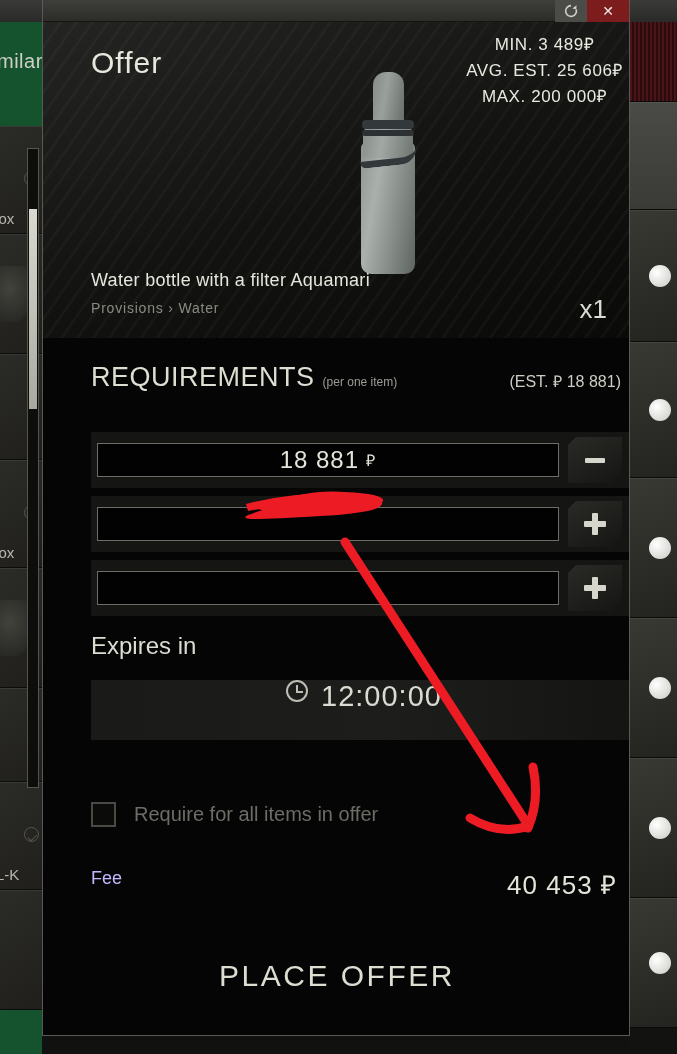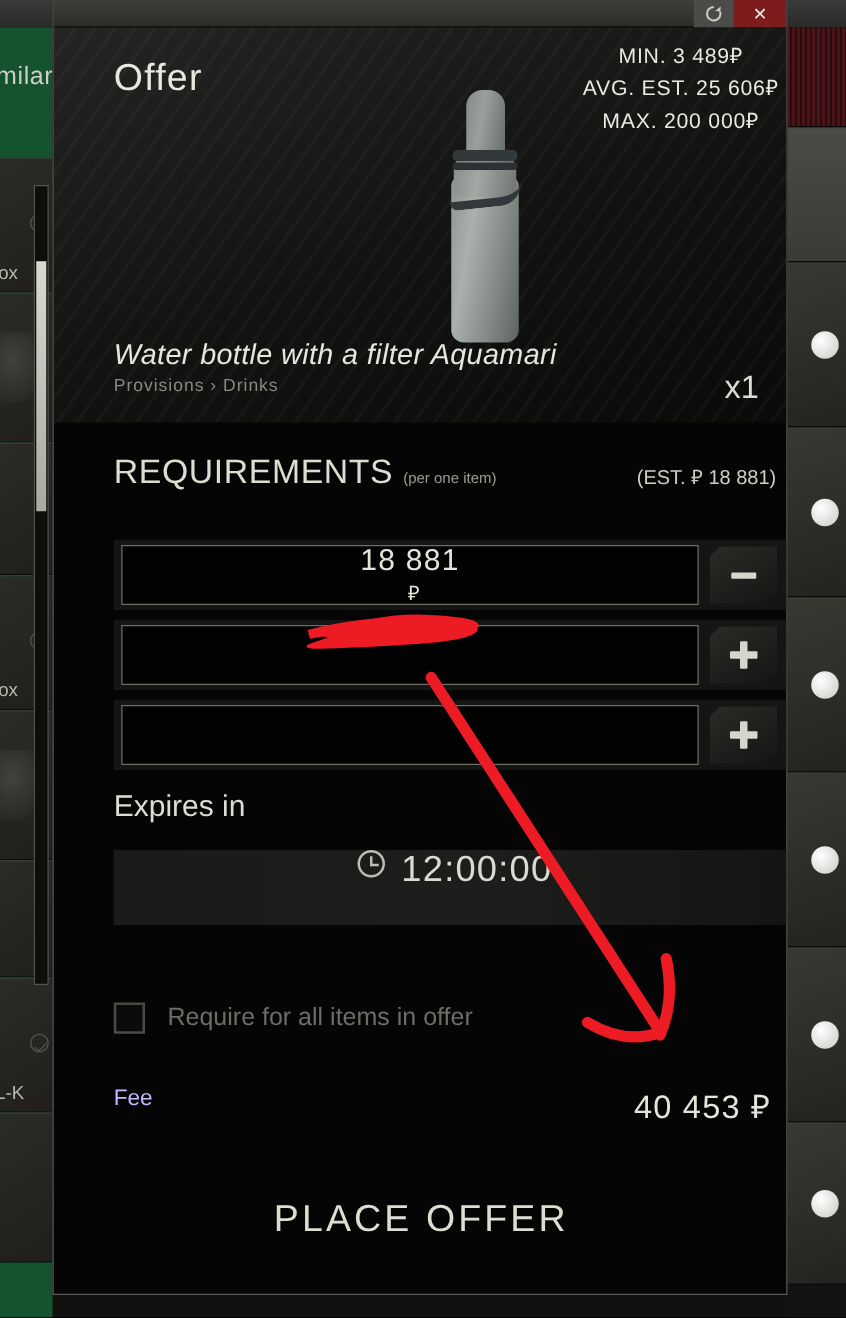--- a/index.html
+++ b/index.html
@@ -175,21 +175,21 @@
   }
   .bottle .strap {
     position: absolute; left: 4px; top: 72px; width: 58px; height: 30px;
     border-bottom: 7px solid #33383a;
     border-radius: 0 0 18px 6px;
     transform: rotate(-6deg);
   }
 
   .item-name {
     position: absolute; left: 48px; top: 248px;
-    font-size: 23px; color: #e6e6dd; letter-spacing: .3px; font-style: italic;
+    font-size: 18px; color: #e6e6dd; letter-spacing: .3px;
   }
   .item-breadcrumb {
     position: absolute; left: 48px; top: 278px;
     font-size: 14px; color: #8a8a82; letter-spacing: .8px;
   }
   .item-qty {
     position: absolute; right: 24px; top: 272px;
     font-size: 26px; color: #dcdcd3;
   }
 
@@ -204,25 +204,25 @@
     position: absolute; right: 8px; top: 370px;
     font-size: 16px; color: #cdcdc4;
   }
 
   .req-row {
     position: absolute; left: 48px; width: 546px; height: 56px;
     background: #151513;
     display: flex; align-items: center;
   }
   .req-field {
-    width: 462px; height: 48px; margin-left: 6px;
+    width: 462px; height: 34px; margin-left: 6px;
     background: #020202;
     border: 1px solid #6e6e66;
     display: flex; align-items: center; justify-content: center;
-    color: #e4e4da; font-size: 24px; letter-spacing: 1px; flex-direction: column;
+    color: #e4e4da; font-size: 24px; letter-spacing: 1px;
   }
   .req-field .cur { font-size: 16px; margin-left: 7px; }
   .req-btn {
     width: 54px; height: 46px; margin-left: 9px;
     background: linear-gradient(150deg,#2a2a27,#151513);
     clip-path: polygon(8px 0, 100% 0, 100% calc(100% - 10px), calc(100% - 10px) 100%, 0 100%, 0 8px);
     display: flex; align-items: center; justify-content: center;
     position: relative;
   }
   .req-btn .minus {
@@ -378,21 +378,21 @@
       <div class="bottle">
         <div class="body"></div>
         <div class="shoulder"></div>
         <div class="strap"></div>
         <div class="cap"></div>
         <div class="ring"></div>
         <div class="ring2"></div>
       </div>
 
       <div class="item-name">Water bottle with a filter Aquamari</div>
-      <div class="item-breadcrumb">Provisions › Drinks</div>
+      <div class="item-breadcrumb">Provisions › Water</div>
       <div class="item-qty">x1</div>
     </div>
 
     <div class="req-head">
       <span class="req-title">REQUIREMENTS</span>
       <span class="req-sub">(per one item)</span>
     </div>
     <div class="req-est">(EST. ₽ 18 881)</div>
 
     <div class="req-row" style="top:432px">

